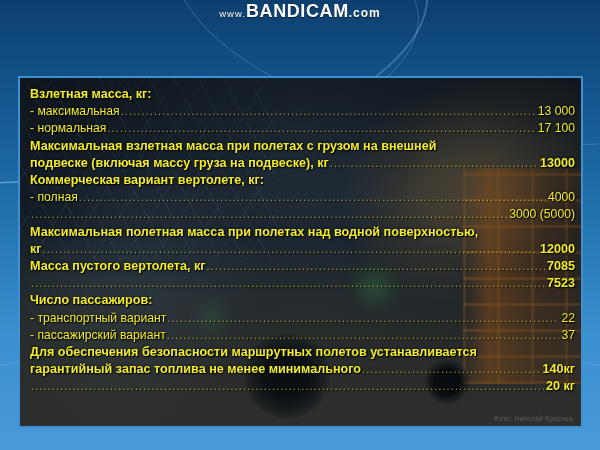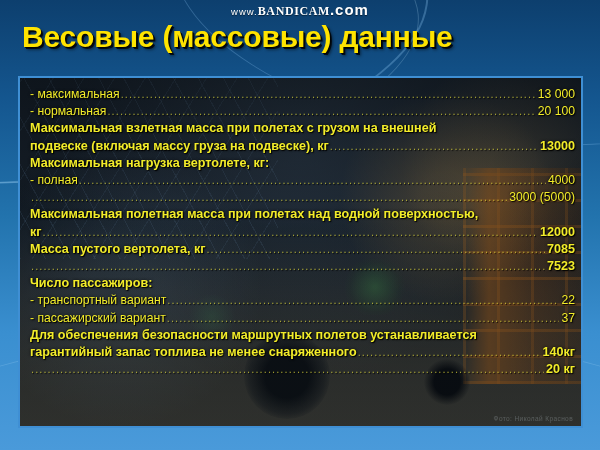--- a/index.html
+++ b/index.html
@@ -39,22 +39,22 @@
     top: 1px; left: 0; right: 0;
     text-align: center;
     color: #ffffff;
     font-size: 11px;
     letter-spacing: 0.8px;
     text-shadow: 0 1px 1px rgba(0,0,0,0.55);
     z-index: 9;
     white-space: nowrap;
   }
   #bandicam .bw-www  { font-size: 9.5px; font-weight: normal; letter-spacing: 1px; }
-  #bandicam .bw-name { font-size: 12px; font-weight: bold; letter-spacing: 0.6px; font-family: Liberation Serif, serif; }
-  #bandicam .bw-com  { font-size: 15px;  font-weight: bold; letter-spacing: 1px; }
+  #bandicam .bw-name { font-size: 18px; font-weight: bold; letter-spacing: 0.6px; }
+  #bandicam .bw-com  { font-size: 12px;  font-weight: bold; letter-spacing: 1px; }
 
   
   #title {
     position: absolute;
     top: 20px;
     left: 22px;
     width: 556px;
     color: #ffe400;
     font-size: 30px;
     font-weight: bold;
@@ -209,50 +209,50 @@
 
   <div class="swoosh sw1"></div>
   <div class="swoosh sw2"></div>
   <div class="swoosh sw3"></div>
   <div class="swoosh sw4"></div>
 
   <div id="bandicam">
     <span class="bw-www">www.</span><span class="bw-name">BANDICAM</span><span class="bw-com">.com</span>
   </div>
 
-  <div id="title">Весовые (массовые) данные</div>
 
   <div id="panel">
     <div class="photo"></div>
     <div class="girders"></div>
     <div class="rig"></div>
     <div class="greenblob"></div>
     <div class="greenblob2"></div>
     <div class="wheel"></div>
     <div class="wheel2"></div>
     <div class="scrim"></div>
 
     <div id="textblock">
+        <div class="line plain"><span class="lbl">Взлетная масса, кг:</span></div>
         <div class="line sub">
           <span class="lbl">- максимальная</span>
           <span class="leader">................................................................................................................................................................</span>
           <span class="val">13 000</span>
         </div>
         <div class="line sub">
           <span class="lbl">- нормальная</span>
           <span class="leader">................................................................................................................................................................</span>
-          <span class="val">20 100</span>
+          <span class="val">17 100</span>
         </div>
         <div class="line plain"><span class="lbl">Максимальная взлетная масса при полетах с грузом на внешней</span></div>
         <div class="line">
           <span class="lbl">подвеске (включая массу груза на подвеске), кг</span>
           <span class="leader">................................................................................................................................................................</span>
           <span class="val">13000</span>
         </div>
-        <div class="line plain"><span class="lbl">Максимальная нагрузка вертолете, кг:</span></div>
+        <div class="line plain"><span class="lbl">Коммерческая вариант вертолете, кг:</span></div>
         <div class="line sub">
           <span class="lbl">- полная</span>
           <span class="leader">................................................................................................................................................................</span>
           <span class="val">4000</span>
         </div>
         <div class="line sub">
           <span class="leader">................................................................................................................................................................</span>
           <span class="val">3000 (5000)</span>
         </div>
         <div class="line plain"><span class="lbl">Максимальная полетная масса при полетах над водной поверхностью,</span></div>
@@ -276,21 +276,21 @@
           <span class="leader">................................................................................................................................................................</span>
           <span class="val">22</span>
         </div>
         <div class="line sub">
           <span class="lbl">- пассажирский вариант</span>
           <span class="leader">................................................................................................................................................................</span>
           <span class="val">37</span>
         </div>
         <div class="line plain"><span class="lbl">Для обеспечения безопасности маршрутных полетов устанавливается</span></div>
         <div class="line">
-          <span class="lbl">гарантийный запас топлива не менее снаряженного</span>
+          <span class="lbl">гарантийный запас топлива не менее минимального</span>
           <span class="leader">................................................................................................................................................................</span>
           <span class="val">140кг</span>
         </div>
         <div class="line">
           <span class="leader">................................................................................................................................................................</span>
           <span class="val">20 кг</span>
         </div>
       </div>
 
     <div id="credit">Фото: Николай Краснов</div>

